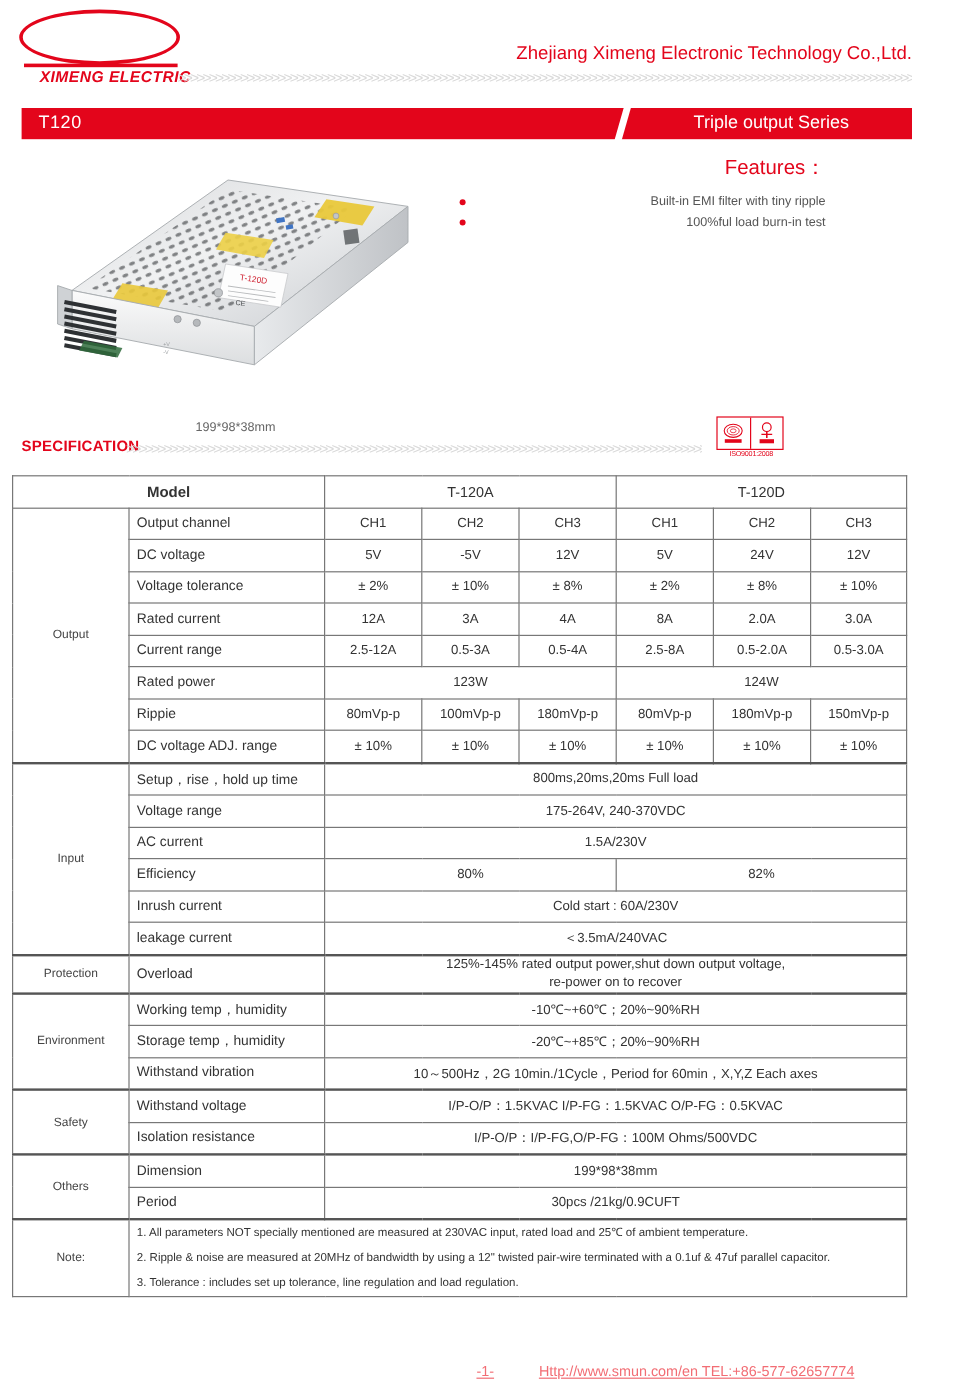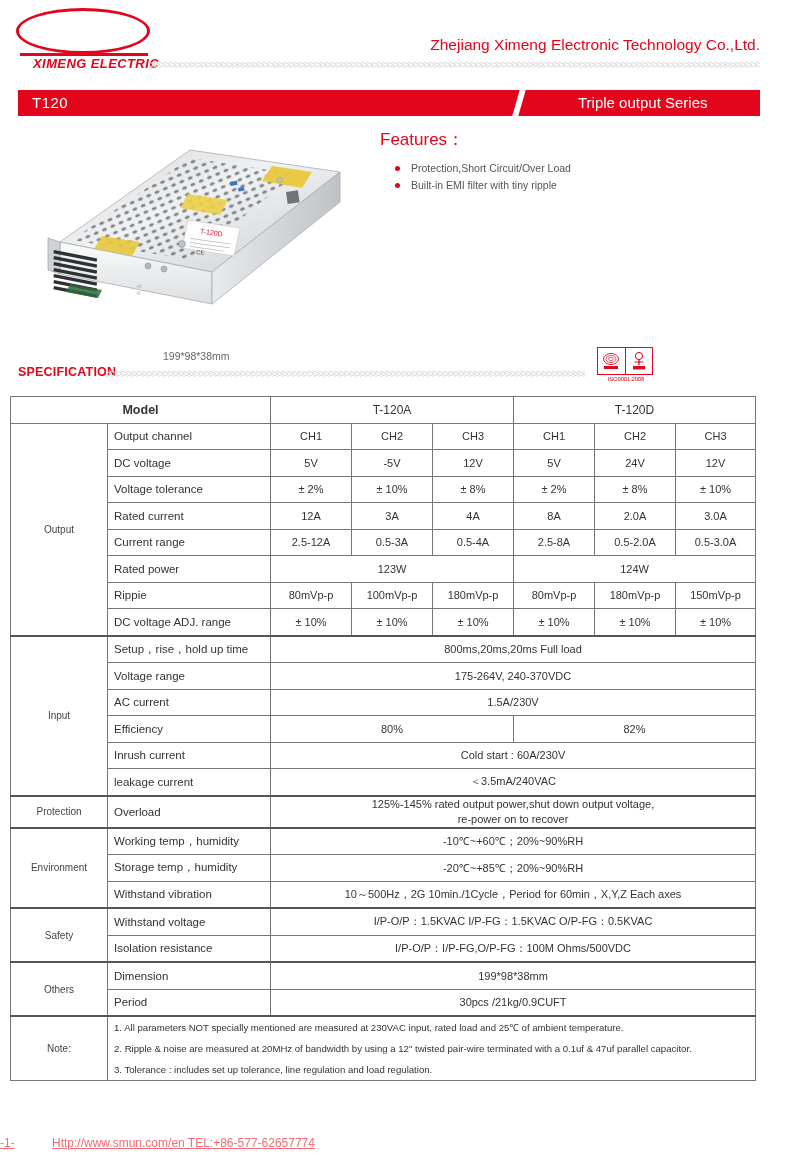--- a/index.html
+++ b/index.html
@@ -121,22 +121,23 @@
   
   #product-photo {
     position: absolute;
     left: 40px; top: 132px;
     width: 320px; height: 195px;
   }
 
   
   #features {
     position: absolute;
-    left: 380px; top: 128px;
+    left: 368px; top: 128px;
     width: 320px;
+    text-align: right;
   }
   #features-title {
     font-size: 17px;
     color: #E3051B;
     margin: 0 0 9px 0;
     font-weight: normal;
   }
   #features-list {
     list-style: none;
     margin: 0;
@@ -257,21 +258,21 @@
     color: #333;
   }
   .note-cell div { white-space: nowrap; }
   .two-line { line-height: 15px; padding-top: 3px; padding-bottom: 3px; height: 38px;}
 
   
   #footer {
     position: absolute;
     left: 0; top: 1136px;
     width: 712px;
-    text-align: left;
+    text-align: right;
     font-size: 12px;
     color: #F26D74;
   }
   #footer-page {
     text-decoration: underline;
     margin-right: 34px;
   }
   #footer-link {
     text-decoration: underline;
     color: #F26D74;
@@ -364,22 +365,22 @@
   <rect x="190" y="50" width="7" height="4" fill="#3f74c4" transform="rotate(-10 190 50)"></rect>
   <rect x="198" y="56" width="6" height="3.5" fill="#3f74c4" transform="rotate(-10 198 56)"></rect>
 
   <text x="96" y="156" font-family="Liberation Sans, sans-serif" font-size="4.5" fill="#9a9da0">+V</text>
   <text x="96" y="163" font-family="Liberation Sans, sans-serif" font-size="4.5" fill="#9a9da0">-V</text>
 </svg>
 
 <div id="features">
   <div id="features-title">Features：</div>
   <ul id="features-list">
-    <li>Protection,Short Circuit/Over Load</li>
     <li>Built-in EMI filter with tiny ripple</li>
+    <li>100%ful load burn-in test</li>
   </ul>
 </div>
 
 <div id="dimension-caption">199*98*38mm</div>
 
 <div id="spec-label">SPECIFICATION</div>
 <div id="spec-chevrons" class="chevrons">&gt;&gt;&gt;&gt;&gt;&gt;&gt;&gt;&gt;&gt;&gt;&gt;&gt;&gt;&gt;&gt;&gt;&gt;&gt;&gt;&gt;&gt;&gt;&gt;&gt;&gt;&gt;&gt;&gt;&gt;&gt;&gt;&gt;&gt;&gt;&gt;&gt;&gt;&gt;&gt;&gt;&gt;&gt;&gt;&gt;&gt;&gt;&gt;&gt;&gt;&gt;&gt;&gt;&gt;&gt;&gt;&gt;&gt;&gt;&gt;&gt;&gt;&gt;&gt;&gt;&gt;&gt;&gt;&gt;&gt;&gt;&gt;&gt;&gt;&gt;&gt;&gt;&gt;&gt;&gt;&gt;&gt;&gt;&gt;&gt;&gt;&gt;&gt;&gt;&gt;&gt;&gt;&gt;&gt;&gt;&gt;</div>
 
 <div id="cert-block">
   <div id="cert-badges">

